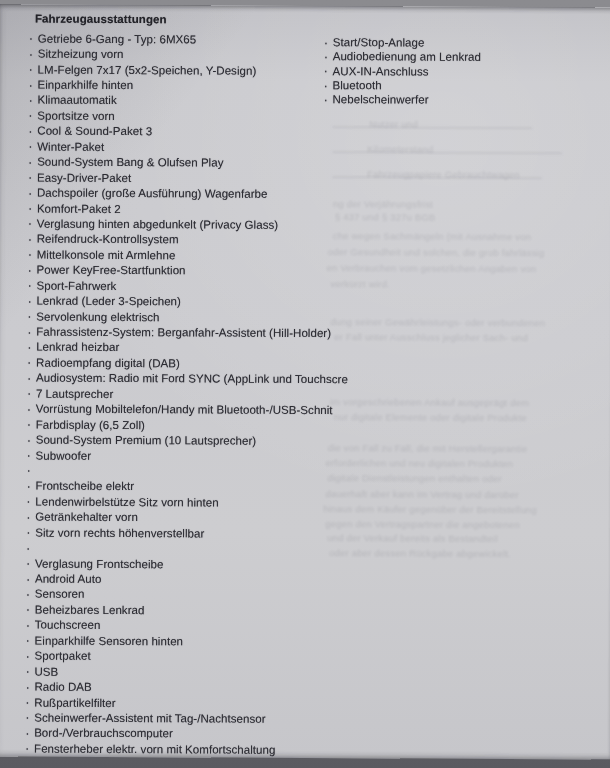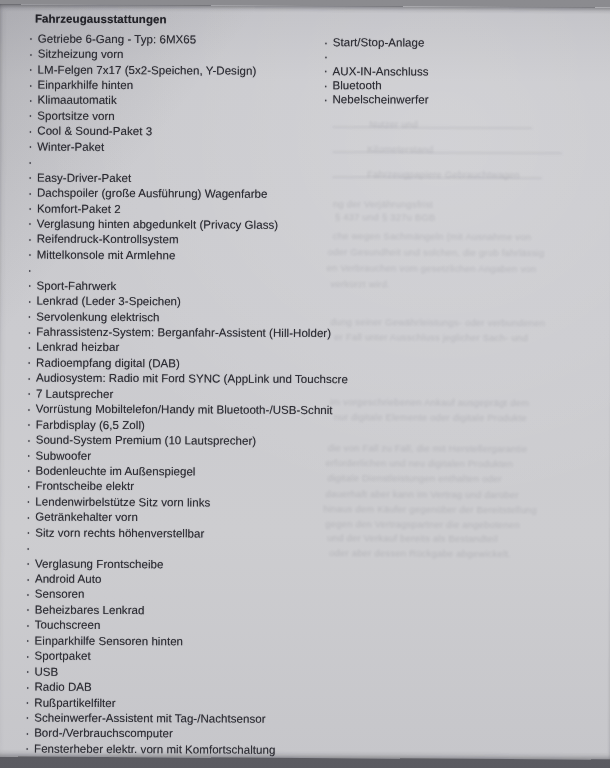--- a/index.html
+++ b/index.html
@@ -149,20 +149,21 @@
           <li>
             <span class="bullet">·</span>
             <span>Cool &amp; Sound-Paket 3</span>
           </li>
           <li>
             <span class="bullet">·</span>
             <span>Winter-Paket</span>
           </li>
           <li>
             <span class="bullet">·</span>
+            <span>Sound-System Bang &amp; Olufsen Play</span>
           </li>
           <li>
             <span class="bullet">·</span>
             <span>Easy-Driver-Paket</span>
           </li>
           <li>
             <span class="bullet">·</span>
             <span>Dachspoiler (große Ausführung) Wagenfarbe</span>
           </li>
           <li>
@@ -176,20 +177,21 @@
           <li>
             <span class="bullet">·</span>
             <span>Reifendruck-Kontrollsystem</span>
           </li>
           <li>
             <span class="bullet">·</span>
             <span>Mittelkonsole mit Armlehne</span>
           </li>
           <li>
             <span class="bullet">·</span>
+            <span>Power KeyFree-Startfunktion</span>
           </li>
           <li>
             <span class="bullet">·</span>
             <span>Sport-Fahrwerk</span>
           </li>
           <li>
             <span class="bullet">·</span>
             <span>Lenkrad (Leder 3-Speichen)</span>
           </li>
           <li>
@@ -227,29 +229,28 @@
           <li>
             <span class="bullet">·</span>
             <span>Sound-System Premium (10 Lautsprecher)</span>
           </li>
           <li>
             <span class="bullet">·</span>
             <span>Subwoofer</span>
           </li>
           <li>
             <span class="bullet">·</span>
-            <span>Bodenleuchte im Außenspiegel</span>
           </li>
           <li>
             <span class="bullet">·</span>
             <span>Frontscheibe elektr</span>
           </li>
           <li>
             <span class="bullet">·</span>
-            <span>Lendenwirbelstütze Sitz vorn links</span>
+            <span>Lendenwirbelstütze Sitz vorn hinten</span>
           </li>
           <li>
             <span class="bullet">·</span>
             <span>Getränkehalter vorn</span>
           </li>
           <li>
             <span class="bullet">·</span>
             <span>Sitz vorn rechts höhenverstellbar</span>
           </li>
           <li>
@@ -308,20 +309,21 @@
             <span>Fensterheber elektr. vorn mit Komfortschaltung</span>
           </li>
         </ul>
       <ul class="list right">
           <li>
             <span class="bullet">·</span>
             <span>Start/Stop-Anlage</span>
           </li>
           <li>
             <span class="bullet">·</span>
+            <span>Audiobedienung am Lenkrad</span>
           </li>
           <li>
             <span class="bullet">·</span>
             <span>AUX-IN-Anschluss</span>
           </li>
           <li>
             <span class="bullet">·</span>
             <span>Bluetooth</span>
           </li>
           <li>

